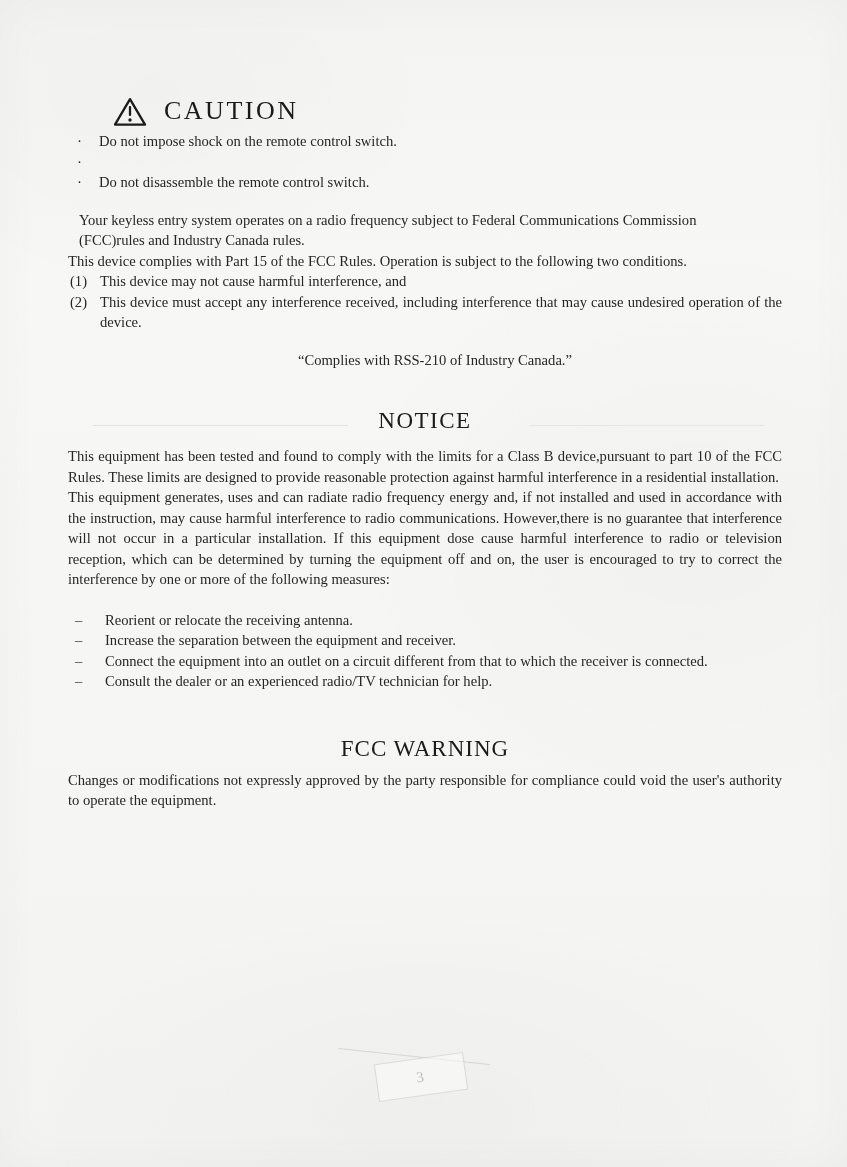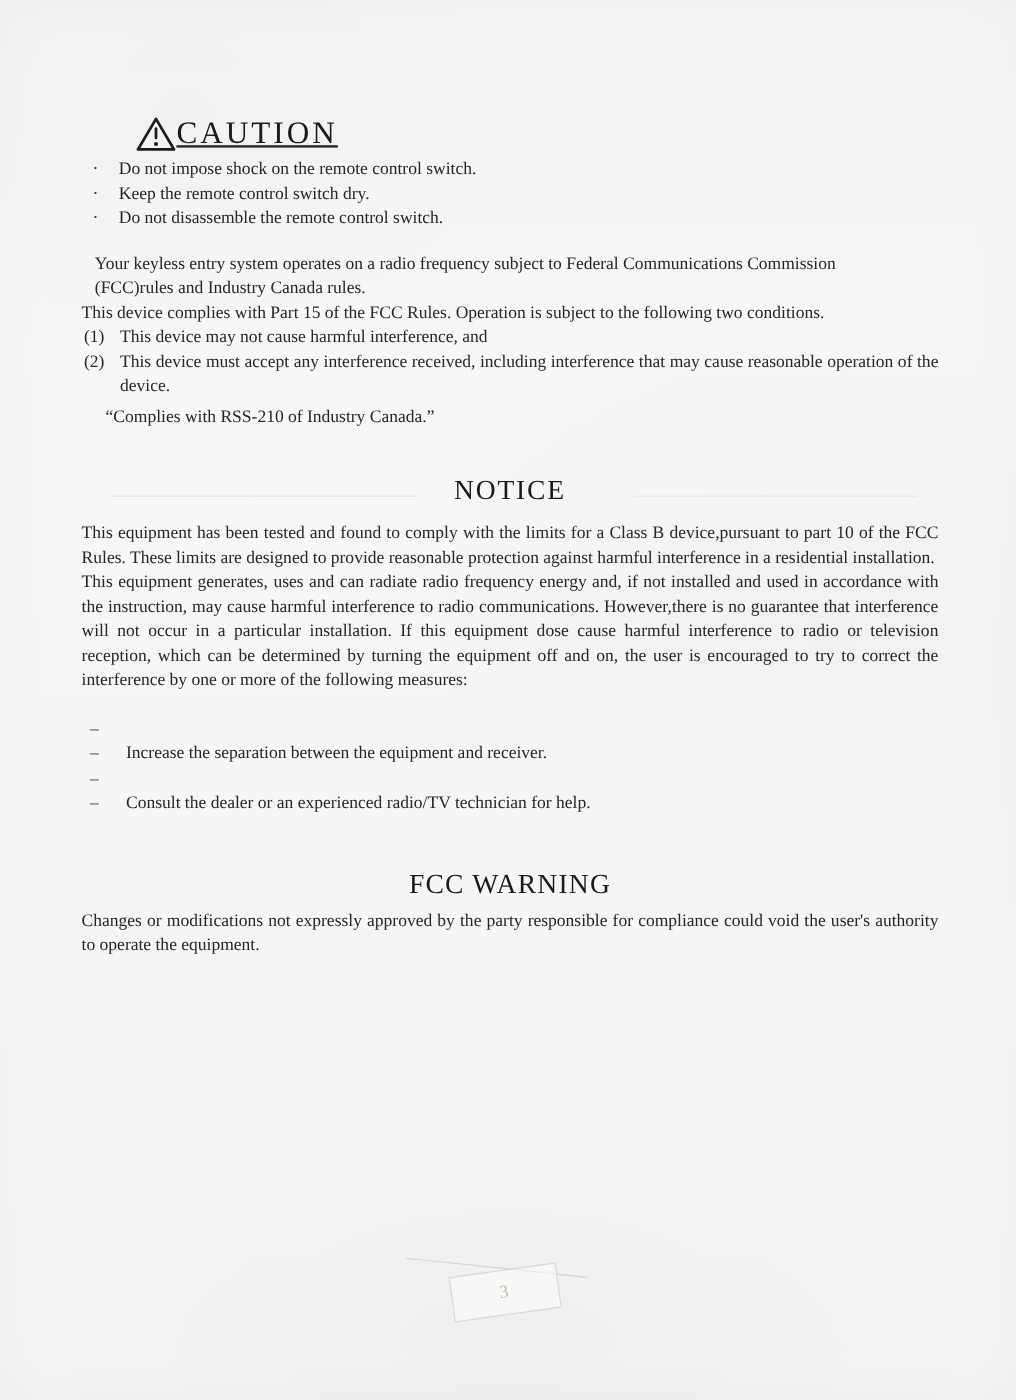--- a/index.html
+++ b/index.html
@@ -20,44 +20,44 @@
       linear-gradient(180deg, #f4f4f3 0%, #f7f7f6 25%, #f5f5f4 70%, #f3f3f2 100%);
     box-shadow: inset 0 0 50px rgba(0,0,0,0.03);
   }
   .content { padding: 0 65px 0 68px; }
   p { margin: 0; }
 
   
   .caution-row {
     display: flex;
     align-items: center;
+    gap: 17px;
     margin: 94px 0 0 45px;
     height: 34px;
-    text-decoration: underline;
   }
   .tri svg { width: 34px; height: 31px; display: block; }
   .caution-title {
     font-size: 26px;
     letter-spacing: 2.5px;
     color: #1b1b1b;
   }
 
   .intro { margin-top: 24px; }
 
   .bullets { margin-top: 3px; }
   .bullet { display: flex; }
   .bullet .marker { width: 22px; padding-left: 9px; flex: none; font-size: 15px; }
 
   .fcc-block { margin-top: 17px; }
   .pre-line { white-space: pre-line; margin-left: 11px; }
   .cond { display: flex; padding-left: 2px; }
   .cond .cnum { width: 30px; flex: none; }
   .cond .ctext { flex: 1; text-align: justify; font-family: Liberation Serif, serif; }
 
-  .rss { margin-top: 5px; padding-left: 20px; }
+  .rss { margin-top: 17px; padding-left: 20px; text-align: center; }
 
   .h-notice, .h-fccw {
     margin: 0;
     text-align: center;
     font-size: 23px;
     line-height: 30px;
     font-weight: normal;
     letter-spacing: 1.5px;
     color: #1b1b1b;
     position: relative;
@@ -114,58 +114,59 @@
     </div>
 
 
     <div class="bullets">
       <div class="bullet">
         <span class="marker">·</span>
         <span>Do not impose shock on the remote control switch.</span>
       </div>
       <div class="bullet">
         <span class="marker">·</span>
-        <span>Keep the remote control switch dry.</span>
       </div>
       <div class="bullet">
         <span class="marker">·</span>
         <span>Do not disassemble the remote control switch.</span>
       </div>
     </div>
 
     <div class="fcc-block">
       <p class="pre-line">Your keyless entry system operates on a radio frequency subject to Federal Communications Commission
 (FCC)rules and Industry Canada rules.</p>
       <p>This device complies with Part 15 of the FCC Rules. Operation is subject to the following two conditions.</p>
       <div class="cond">
         <span class="cnum">(1)</span>
         <span class="ctext">This device may not cause harmful interference, and</span>
       </div>
       <div class="cond">
         <span class="cnum">(2)</span>
-        <span class="ctext">This device must accept any interference received, including interference that may cause reasonable operation of the device.</span>
+        <span class="ctext">This device must accept any interference received, including interference that may cause undesired operation of the device.</span>
       </div>
     </div>
 
     <p class="rss">“Complies with RSS-210 of Industry Canada.”</p>
 
     <h2 class="h-notice">NOTICE</h2>
     <p class="jpara np1">This equipment has been tested and found to comply with the limits for a Class B device,pursuant to part 10 of the FCC Rules. These limits are designed to provide reasonable protection against harmful interference in a residential installation.</p>
     <p class="jpara">This equipment generates, uses and can radiate radio frequency energy and, if not installed and used in accordance with the instruction, may cause harmful interference to radio communications. However,there is no guarantee that interference will not occur in a particular installation. If this equipment dose cause harmful interference to radio or television reception, which can be determined by turning the equipment off and on, the user is encouraged to try to correct the interference by one or more of the following measures:</p>
 
     <div class="measures">
       <div class="measure">
         <span class="dash">–</span>
+        <span class="mtext">Reorient or relocate the receiving antenna.</span>
       </div>
       <div class="measure">
         <span class="dash">–</span>
         <span class="mtext">Increase the separation between the equipment and receiver.</span>
       </div>
       <div class="measure">
         <span class="dash">–</span>
+        <span class="mtext">Connect the equipment into an outlet on a circuit different from that to which the receiver is connected.</span>
       </div>
       <div class="measure">
         <span class="dash">–</span>
         <span class="mtext">Consult the dealer or an experienced radio/TV technician for help.</span>
       </div>
     </div>
 
     <h2 class="h-fccw">FCC WARNING</h2>
     <p class="jpara fccw-body">Changes or modifications not expressly approved by the party responsible for compliance could void the user's authority to operate the equipment.</p>
 

